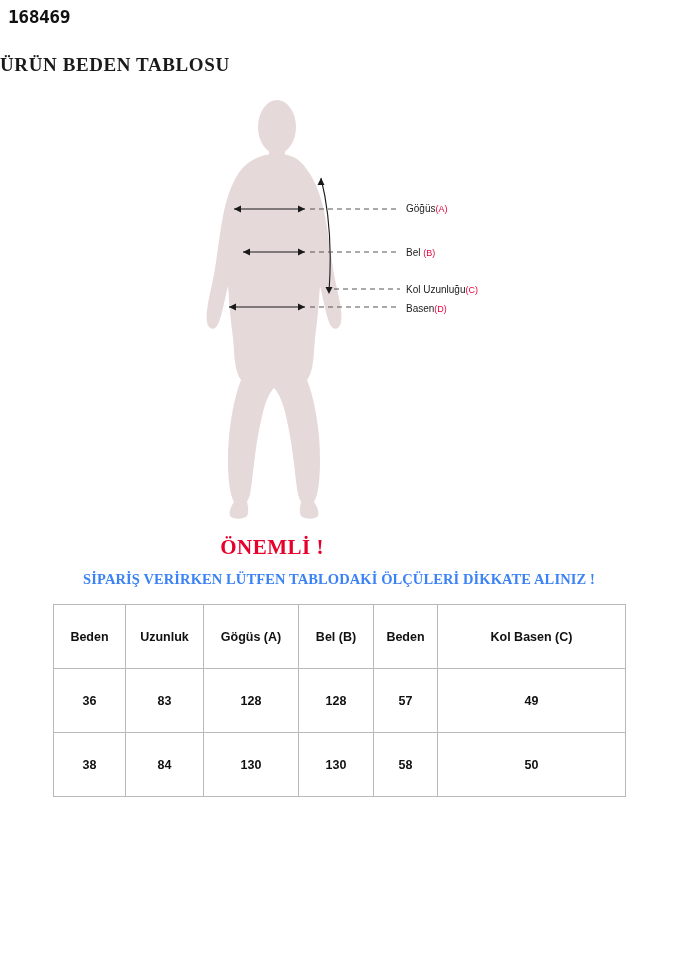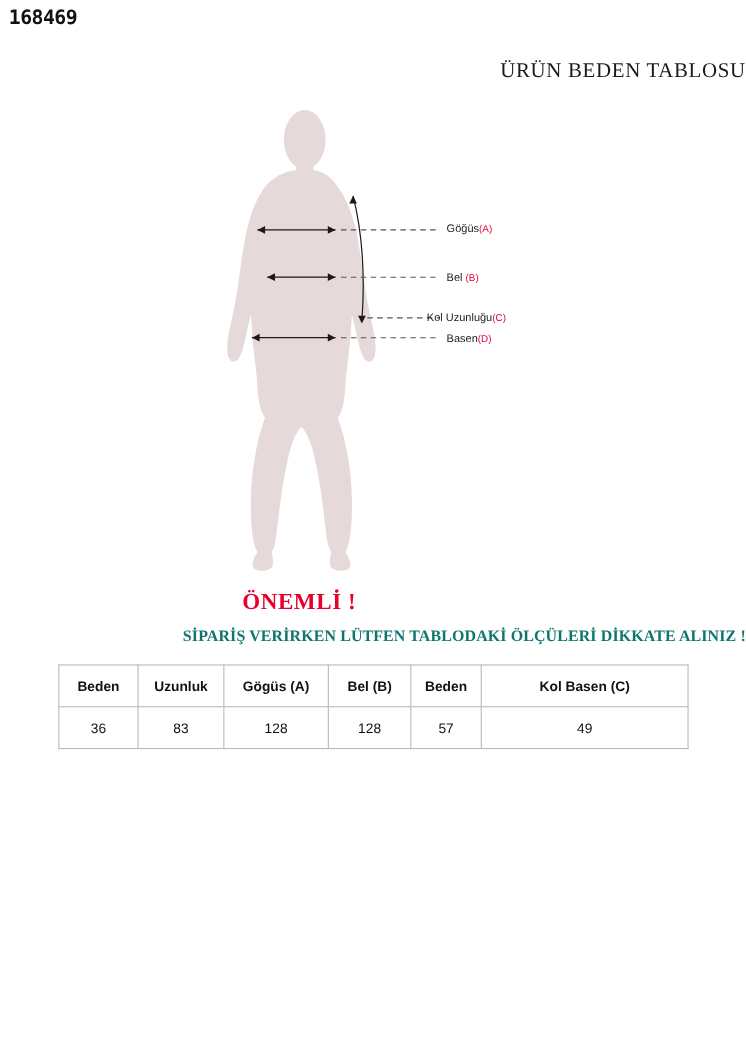--- a/index.html
+++ b/index.html
@@ -25,24 +25,24 @@
     font-size: 18px;
     letter-spacing: -0.5px;
     color: #111111;
   }
 
   #main-title {
     position: absolute;
     top: 54px;
     left: 0;
     width: 678px;
-    text-align: right;
+    text-align: left;
     font-family: "Liberation Serif", serif;
     font-size: 19px;
-    font-weight: normal;
+    font-weight: bold;
     letter-spacing: 0.6px;
     color: #1a1a1a;
   }
 
   #figure-area {
     position: absolute;
     top: 90px;
     left: 0;
     width: 628px;
     height: 430px;
@@ -61,70 +61,70 @@
     color: #222222;
     white-space: nowrap;
   }
   .measure-label .letter {
     color: #e8003c;
     font-size: 9px;
   }
 
   #label-gogus { top: 113px; left: 406px; }
   #label-bel   { top: 157px; left: 406px; }
-  #label-kol   { top: 194px; left: 388px; }
+  #label-kol   { top: 194px; left: 406px; }
   #label-basen { top: 213px; left: 406px; }
 
   #important-title {
     position: absolute;
     top: 535px;
     left: 0;
     width: 544px;
     text-align: center;
     font-family: "Liberation Serif", serif;
     font-size: 21px;
     font-weight: bold;
     color: #e8002d;
     letter-spacing: 0.5px;
   }
 
   #important-note {
     position: absolute;
     top: 571px;
     left: 0;
     width: 678px;
-    text-align: right;
+    text-align: center;
     font-family: "Liberation Serif", serif;
     font-size: 14.5px;
     font-weight: bold;
-    color: #0f766e;
+    color: #3b82f6;
     letter-spacing: 0.1px;
   }
 
   #size-table {
     position: absolute;
     top: 604px;
     left: 53px;
     width: 572px;
     border-collapse: collapse;
     table-layout: fixed;
   }
   #size-table th, #size-table td {
     border: 1px solid #b9b9b9;
     text-align: center;
     font-size: 12.5px;
     color: #111111;
     height: 37px;
-    padding: 0 2px;
+    padding: 13px 2px;
   }
   #size-table th {
     font-weight: bold;
   }
   #size-table td {
-    font-weight: normal;
+    font-weight: bold;
   }
   .col-beden   { width: 72px; }
   .col-uzunluk { width: 78px; }
   .col-gogus   { width: 95px; }
   .col-bel     { width: 75px; }
   .col-omuz    { width: 64px; }
   .col-kol     { width: 188px; }
 </style>
 </head>
 <body>
@@ -245,14 +245,22 @@
   </thead>
   <tbody>
     <tr>
       <td>36</td>
       <td>83</td>
       <td>128</td>
       <td>128</td>
       <td>57</td>
       <td>49</td>
     </tr>
+    <tr>
+      <td>38</td>
+      <td>84</td>
+      <td>130</td>
+      <td>130</td>
+      <td>58</td>
+      <td>50</td>
+    </tr>
   </tbody>
 </table>
 
 </body></html>

